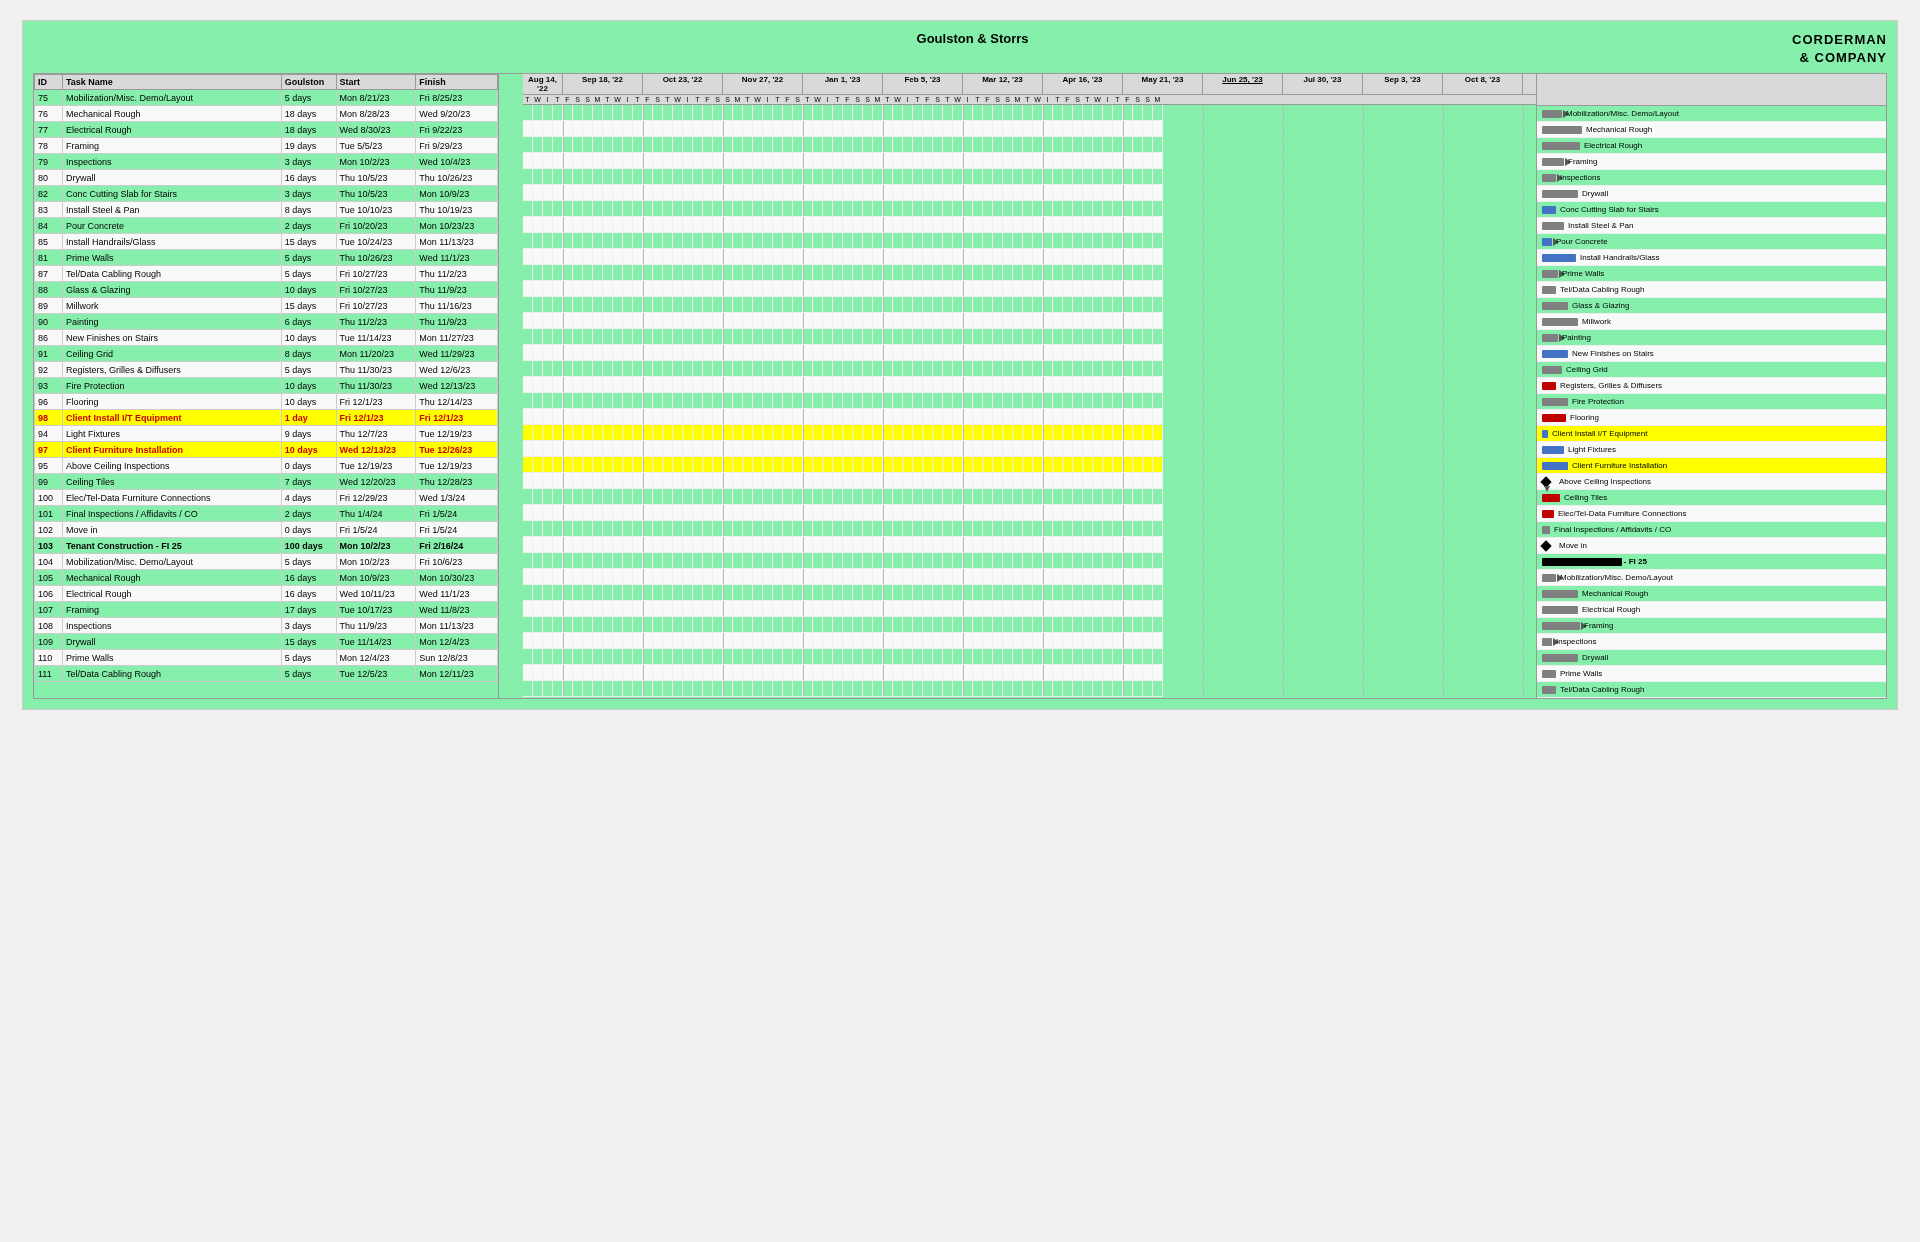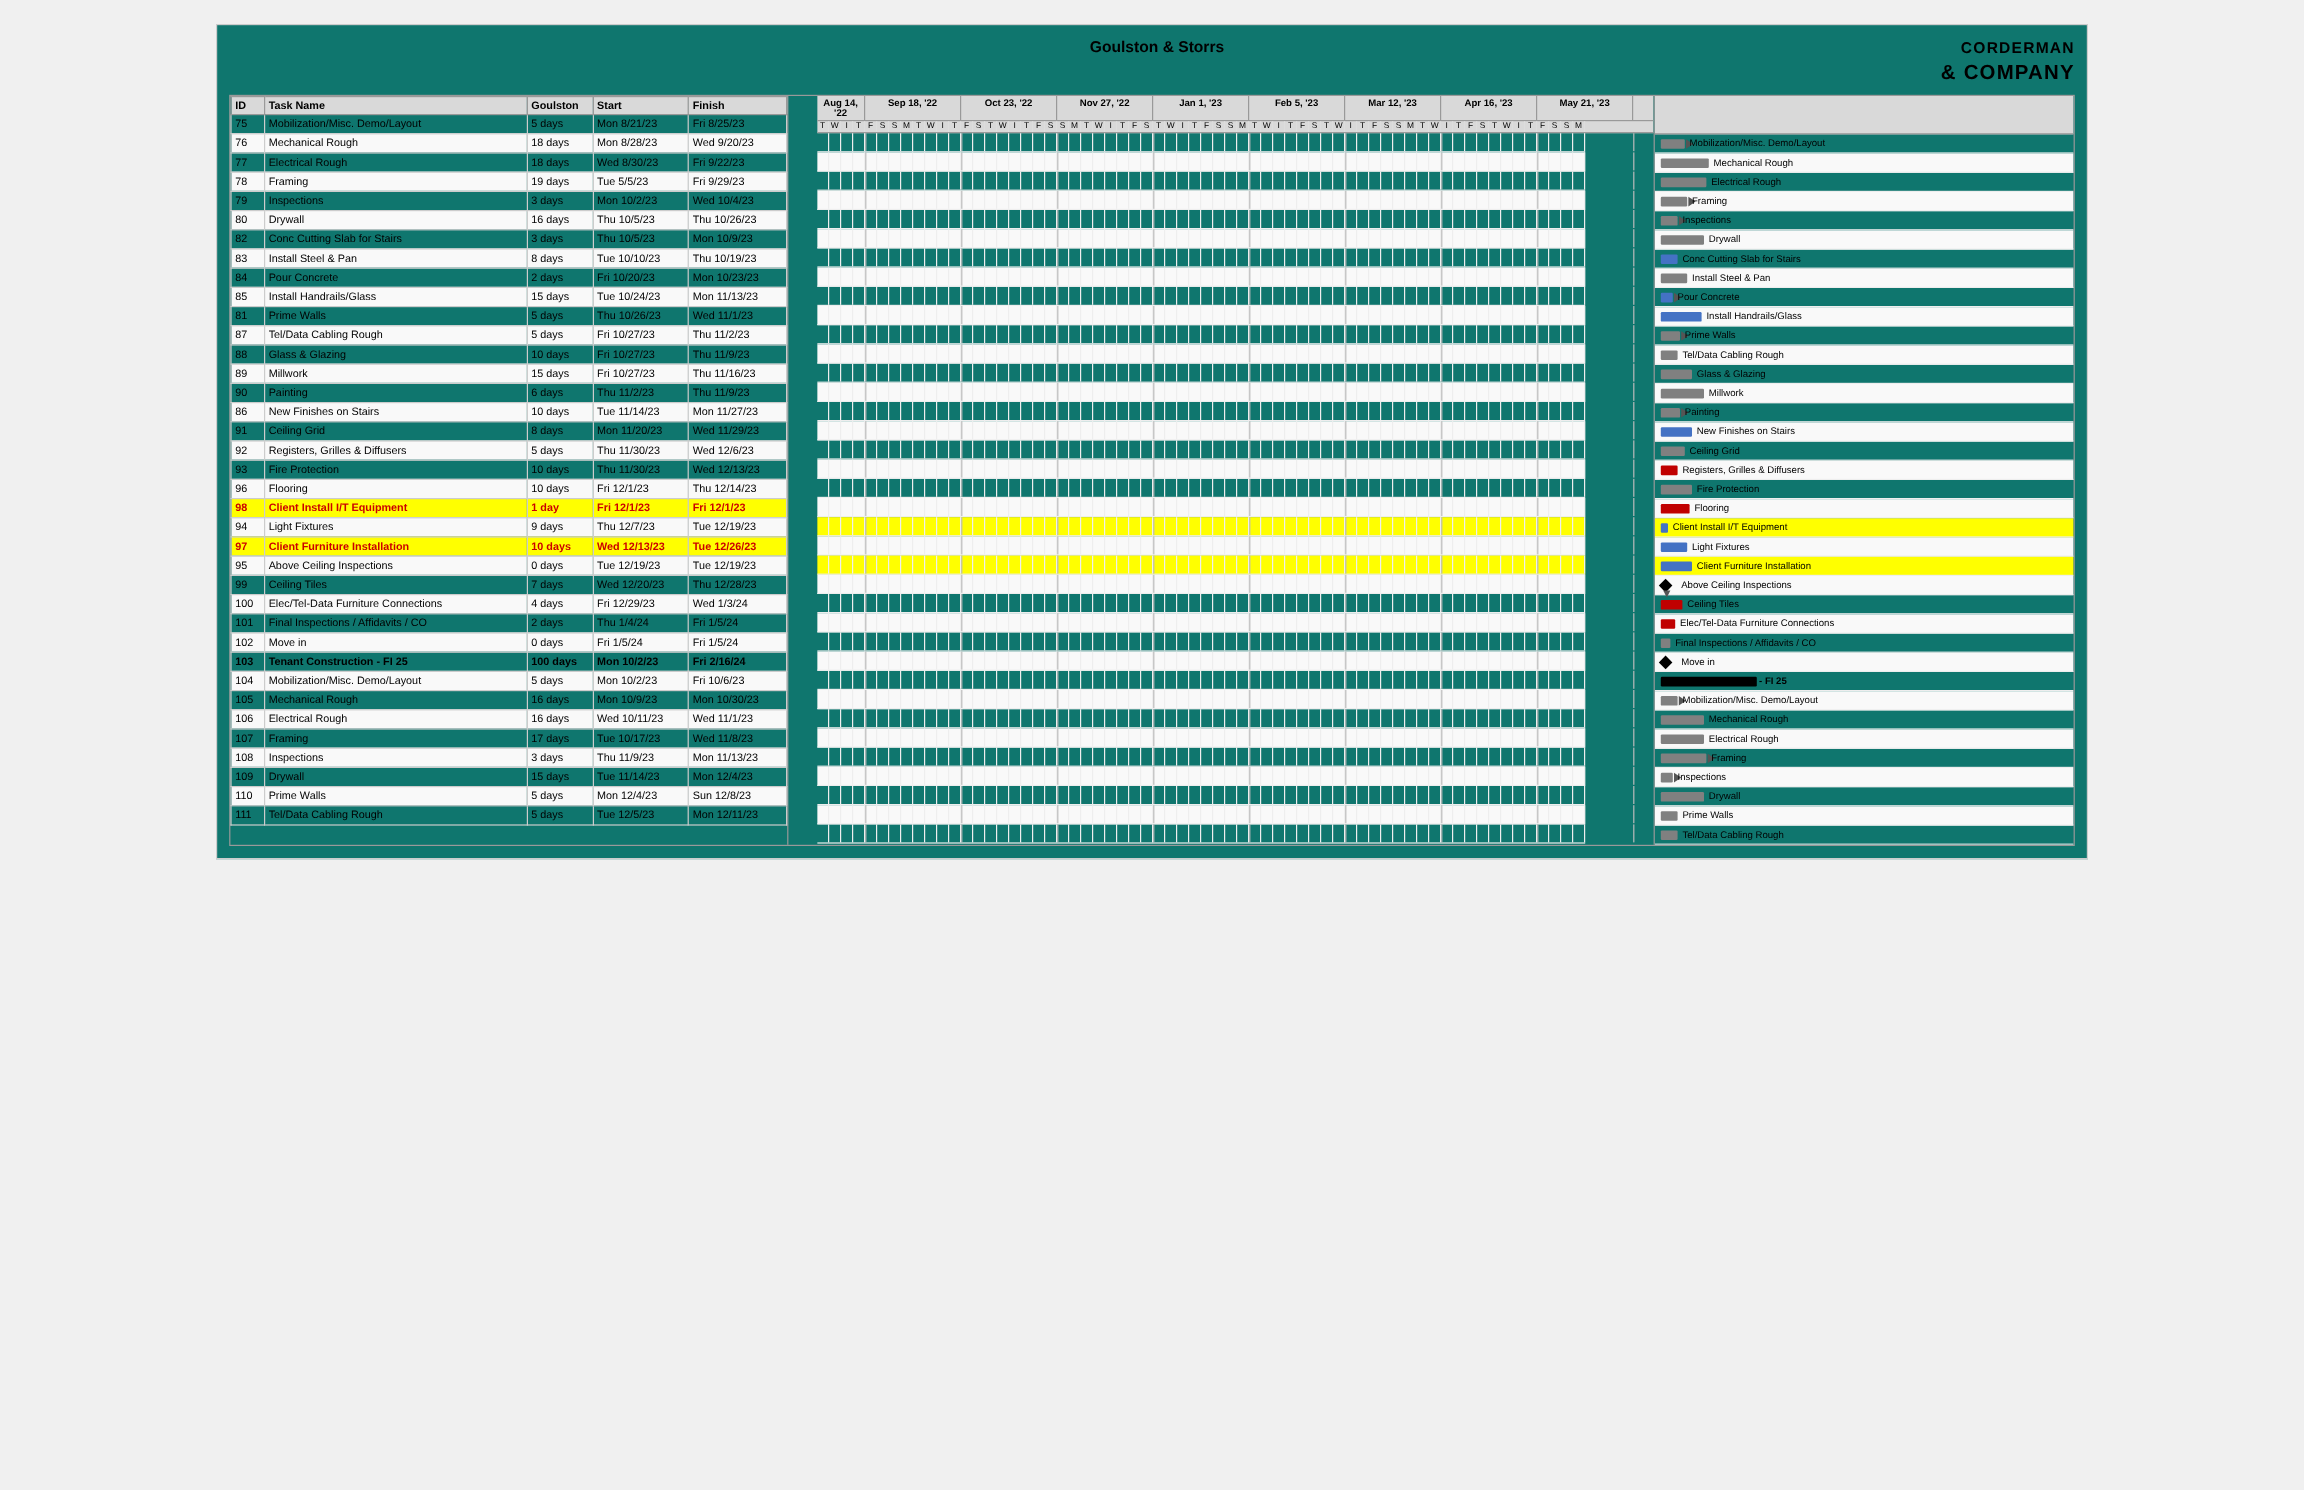--- a/index.html
+++ b/index.html
@@ -4,23 +4,23 @@
   <style>
     * { margin: 0; padding: 0; box-sizing: border-box; }
     body {
       font-family: Arial, sans-serif;
       font-size: 10px;
       background: #f0f0f0;
       width: 1920px;
       min-height: 1242px;
     }
     .page {
-      width: 1560px;
+      width: 1876px;
       margin: 20px auto;
-      background: #0f766e;
+      background: #86efac;
       border: 1px solid #ccc;
       padding: 10px;
     }
     .header {
       display: flex;
       justify-content: space-between;
       align-items: flex-start;
       margin-bottom: 6px;
     }
     .header-title {
@@ -38,21 +38,21 @@
       font-size: 12px;
     }
     .logo {
       text-align: right;
       font-size: 14px;
       font-weight: bold;
       letter-spacing: 1px;
       line-height: 1.4;
     }
     .logo .logo-line1 { font-size: 13px; }
-    .logo .logo-line2 { font-size: 17px; }
+    .logo .logo-line2 { font-size: 13px; }
     .spacer { width: 120px; }
 
     .gantt-container {
       display: flex;
       width: 100%;
       border: 1px solid #999;
     }
 
     
     .task-table {

